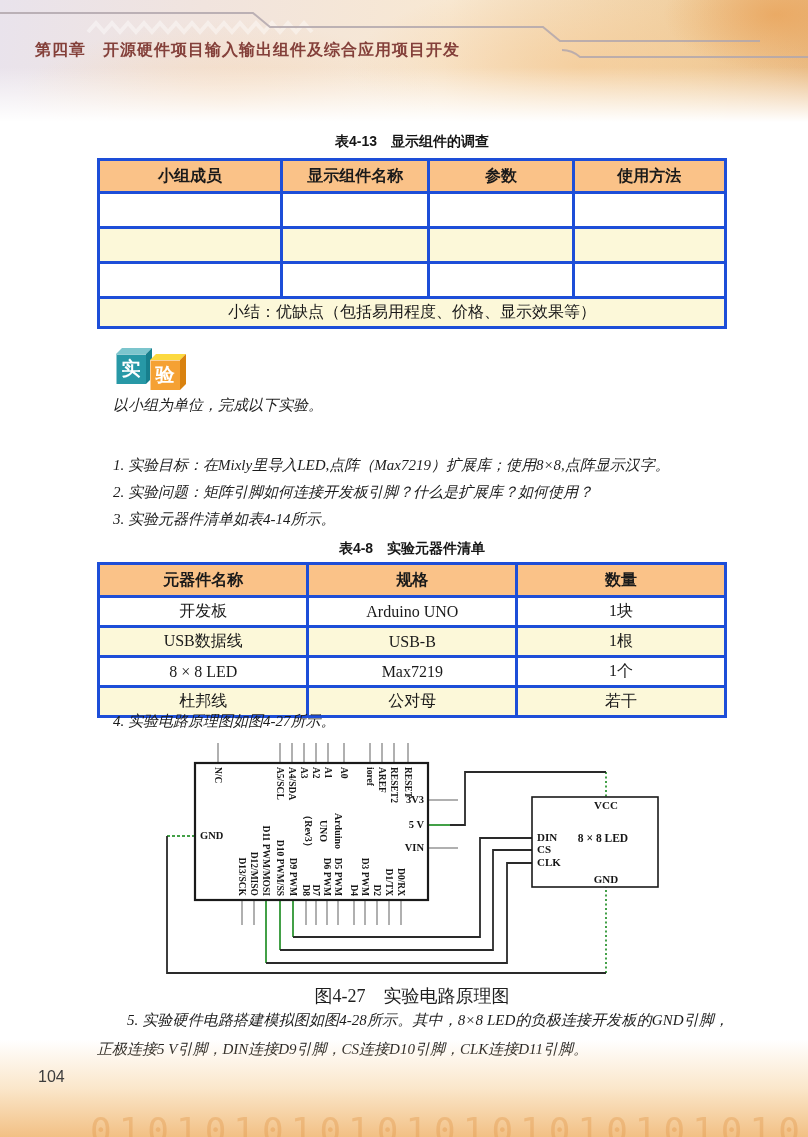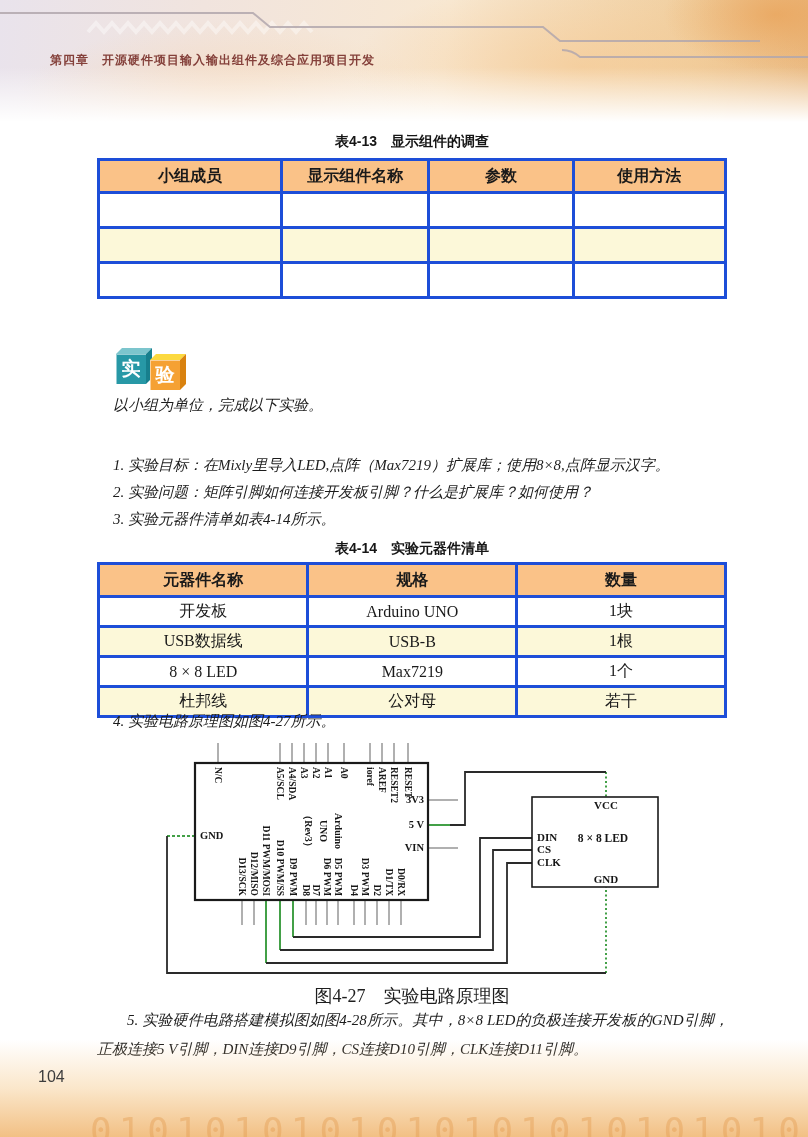--- a/index.html
+++ b/index.html
@@ -7,22 +7,22 @@
         font-family:"Liberation Serif","DejaVu Serif",serif;color:#1a1a1a;}
   
   .header-band{position:absolute;top:0;left:0;width:808px;height:122px;
     background:
       linear-gradient(to bottom, rgba(255,255,255,0) 55%, #ffffff 100%),
       radial-gradient(160px 80px at 96% 12%, rgba(233,155,75,0.6), rgba(233,155,75,0) 70%),
       radial-gradient(320px 120px at 72% 55%, rgba(246,198,140,0.55), rgba(246,198,140,0) 72%),
       radial-gradient(280px 110px at 28% 85%, rgba(248,210,165,0.5), rgba(248,210,165,0) 75%),
       linear-gradient(95deg,#e9e3ec 0%,#f1e4de 25%,#f8e8d2 55%,#f0cfa0 85%,#eaba82 100%);}
   .header-svg{position:absolute;top:0;left:0;}
-  .chapter-title{position:absolute;left:35px;top:52px;font-family:"Liberation Sans","DejaVu Sans",sans-serif;
-    font-weight:bold;font-size:12px;letter-spacing:1px;color:#84403a;margin-left:15px;}
+  .chapter-title{position:absolute;left:35px;top:40px;font-family:"Liberation Sans","DejaVu Sans",sans-serif;
+    font-weight:bold;font-size:16px;letter-spacing:1px;color:#84403a;}
   
   .caption{position:absolute;left:97px;width:630px;text-align:center;
     font-family:"Liberation Sans","DejaVu Sans",sans-serif;font-weight:bold;font-size:14px;color:#161616;}
   .exp-title{position:absolute;left:97px;width:630px;text-align:center;margin:0;
     font-family:"Liberation Sans","DejaVu Sans",sans-serif;font-weight:bold;font-size:17px;color:#101010;}
   
   table.tbl{position:absolute;left:97px;width:630px;border-collapse:collapse;table-layout:fixed;
     border:2px solid #1f1f1f;}
   table.tbl th,table.tbl td{border:3px solid #1d4ed8;text-align:center;padding:0;font-size:16px;color:#1a1a1a;}
   table.tbl th{background:#fac288;font-family:"Liberation Sans","DejaVu Sans",sans-serif;font-weight:bold;height:30px;}
@@ -110,20 +110,23 @@
           <td></td>
           <td></td>
           <td></td>
       </tr>
       <tr class="row-white">
         <td></td>
           <td></td>
           <td></td>
           <td></td>
       </tr>
+      <tr>
+        <td class="summary" colspan="4">小结：优缺点（包括易用程度、价格、显示效果等）</td>
+      </tr>
     </tbody>
   </table>
 
   <div class="badge">
     <span class="cube teal" style="left:2px;top:2px;">
       <i class="topf"></i>
       <i class="sidef"></i>
       <span class="front">实</span>
     </span>
     <span class="cube orange" style="left:36px;top:8px;">
@@ -133,21 +136,21 @@
     </span>
   </div>
 
   <p class="kai li" style="top:396px;">以小组为单位，完成以下实验。</p>
 
 
   <p class="kai li" style="top:456px;">1. 实验目标：在Mixly里导入LED,点阵（Max7219）扩展库；使用8×8,点阵显示汉字。</p>
   <p class="kai li" style="top:483px;">2. 实验问题：矩阵引脚如何连接开发板引脚？什么是扩展库？如何使用？</p>
   <p class="kai li" style="top:510px;">3. 实验元器件清单如表4-14所示。</p>
 
-  <div class="caption" style="top:540px;">表4-14　实验元器件清单</div>
+  <div class="caption" style="top:540px;">表4-8　实验元器件清单</div>
   <table class="tbl t2" style="top:562px;">
     <colgroup>
         <col style="width:33.4%">
         <col style="width:33.3%">
         <col style="width:33.3%">
       </colgroup>
     <thead>
       <tr>
         <th>元器件名称</th>
         <th>规格</th>

